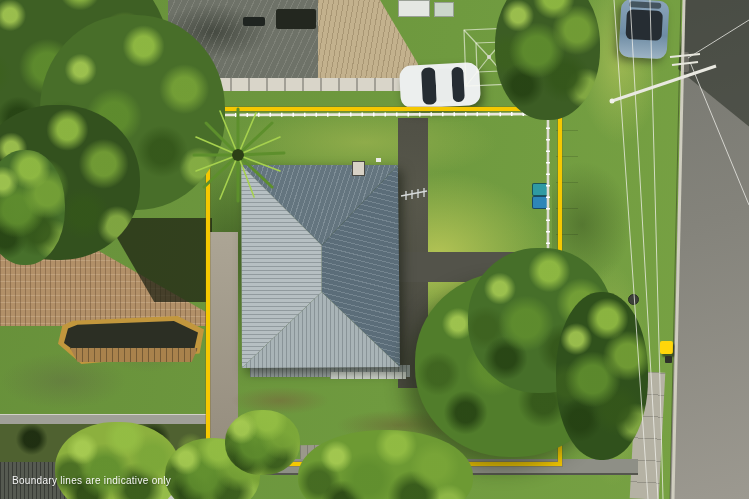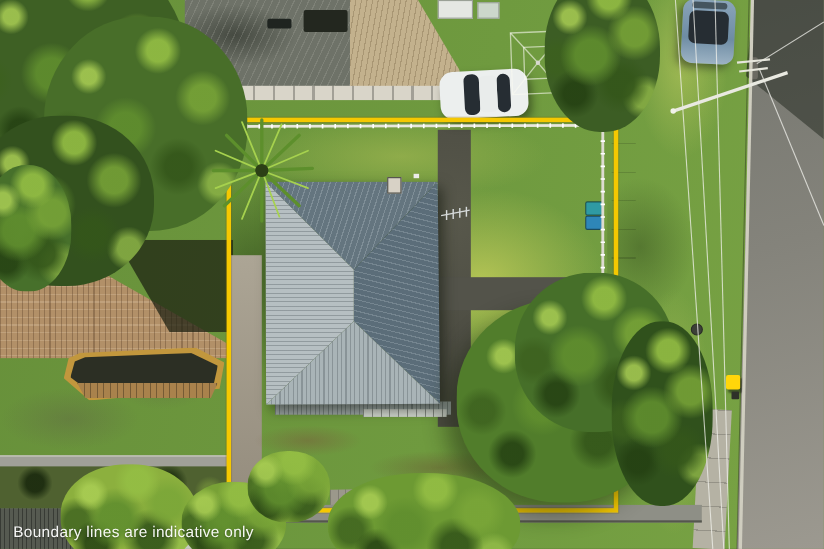--- a/index.html
+++ b/index.html
@@ -71,21 +71,21 @@
     radial-gradient(circle at 26% 76%,rgba(36,64,18,.85) 0 10px,rgba(36,64,18,0) 22px),
     radial-gradient(circle at 86% 78%,rgba(152,192,76,.75) 0 10px,transparent 20px),
     radial-gradient(circle at 12% 55%,rgba(60,96,30,.8) 0 11px,transparent 22px);}
   .shadowed{box-shadow:-10px 12px 20px rgba(22,32,12,.45);}
   
   .car-white{background:linear-gradient(180deg,#f2f4f4,#dcе1e1);background-color:#ecefee;border-radius:12px;box-shadow:3px 5px 8px rgba(20,30,12,.5);}
   .car-blue{background:linear-gradient(180deg,#8aa4ba 0%,#6e8ca4 60%,#9db3c4 100%);border-radius:10px;box-shadow:-4px 4px 8px rgba(25,30,22,.5);}
   .glass{background:#262d33;border-radius:6px;}
   
   .boundary{border:4px solid #f5c801;box-shadow:0 0 0 1px rgba(120,90,0,.25), inset 0 0 0 1px rgba(120,90,0,.25);}
-  .watermark{color:#ffffff;opacity:.95;font-size:14px;letter-spacing:.3px;text-shadow:0 1px 2px rgba(0,0,0,.4);}
+  .watermark{color:#ffffff;opacity:.95;font-size:10px;letter-spacing:.3px;text-shadow:0 1px 2px rgba(0,0,0,.4);}
   .bin{border-radius:2px;border:1px solid rgba(0,0,0,.45);}
   .gable{background:#c7cac3;clip-path:polygon(0 100%,50% 0,100% 100%);}
   svg{position:absolute;left:0;top:0;pointer-events:none;}
 </style>
 </head>
 <body>
 
 <div class="scene">
 
   <div class="abs verge" style="left:552px;top:0;width:150px;height:499px;"></div>

